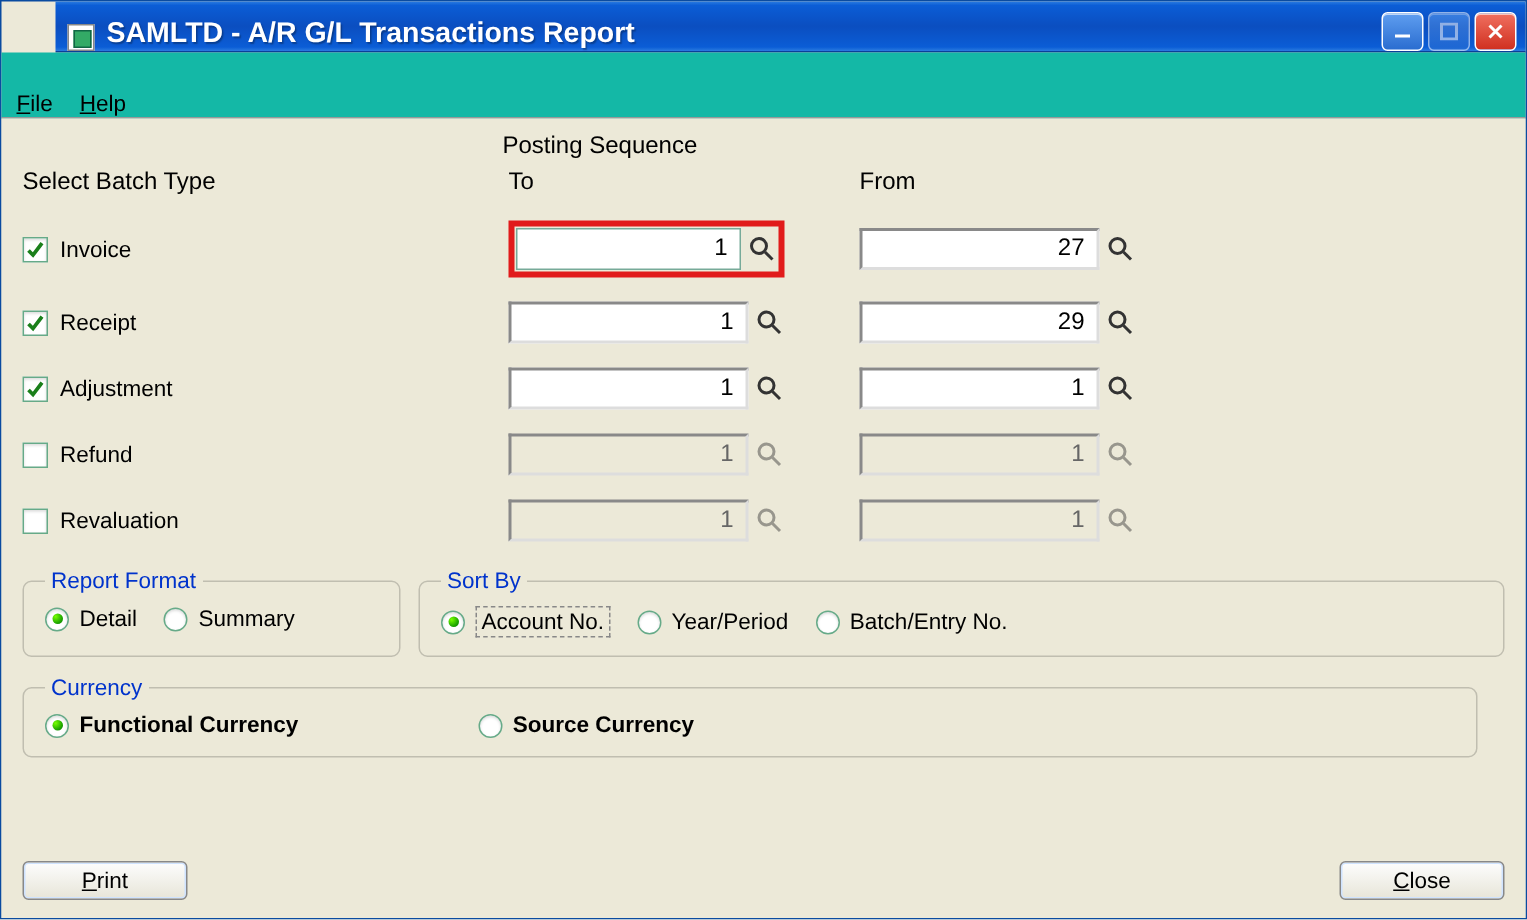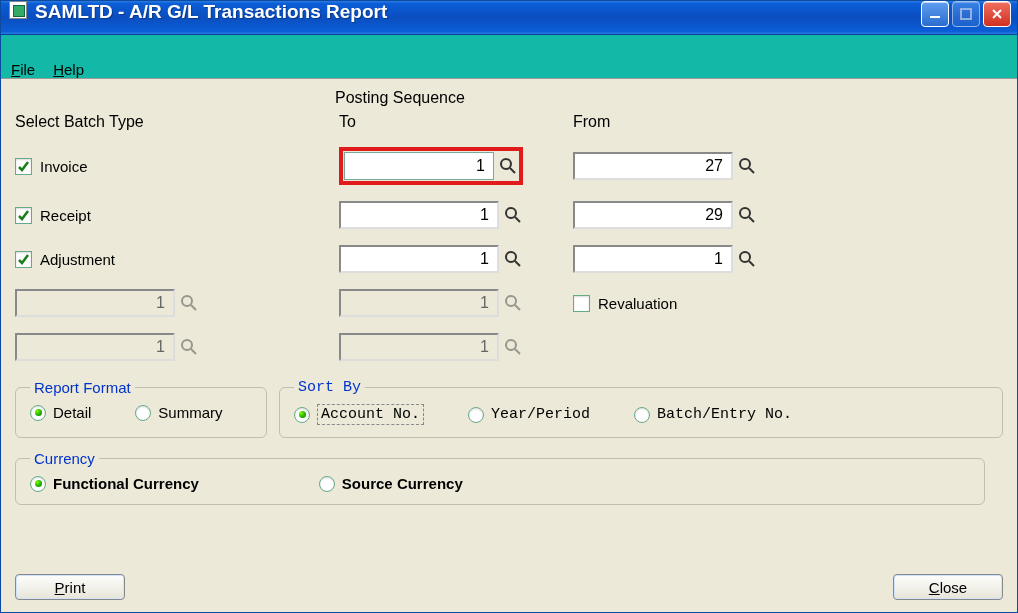--- a/index.html
+++ b/index.html
@@ -18,24 +18,25 @@
     border: 1px solid #0a4ba0;
     position: relative;
     background: #ece9d8;
     display: flex;
     flex-direction: column;
   }
   .titlebar {
     height: 34px;
     background: linear-gradient(to bottom, #2a7be0 0%, #0b5dd6 8%, #0b4ec0 50%, #0b5dd6 92%, #2a7be0 100%);
     display: flex;
-    align-items: flex-start;
+    align-items: flex-end;
     color: #fff;
     padding-left: 8px;
     border-bottom: 1px solid #0a3f98;
+    margin-left: 36px;
   }
   .titlebar .app-icon {
     width: 18px; height: 18px;
     background: #fff;
     border: 1px solid #888;
     margin-right: 8px;
     display: inline-block;
     position: relative;
   }
   .titlebar .app-icon::after{
@@ -131,21 +132,21 @@
     border: 1px solid #c0beb0;
     border-radius: 6px;
     padding: 8px 14px 12px 14px;
     margin: 0;
   }
   fieldset.group > legend {
     color: #0033cc;
     font-size: 15px;
     padding: 0 4px;
   }
-  .radiorow { display:flex; align-items:center; gap:44px; }
+  .radiorow { display:flex; align-items:center; gap:18px; }
   .radio {
     display:inline-flex; align-items:center; gap:7px; cursor:default;
   }
   .radio .dot {
     width:16px; height:16px; border-radius:50%;
     border:1px solid #6a8; background:#fff;
     display:inline-flex; align-items:center; justify-content:center;
     box-shadow: inset 0 1px 2px rgba(0,0,0,.15);
   }
   .radio.sel .dot::after {
@@ -171,21 +172,21 @@
     box-shadow: 0 0 0 1px #cfe3ff inset;
     cursor:default;
   }
   .btn .ul { text-decoration: underline; }
 
   .groups-row {
     margin-top: 18px;
     display:flex; gap:12px;
   }
   .groups-row fieldset:first-child { width: 252px; }
-  .groups-row fieldset:last-child { flex:1;font-family:Liberation Mono, monospace; }
+  .groups-row fieldset:last-child { flex:1; }
   .currency-row { margin-top: 12px; }
 </style>
 </head>
 <body>
 
 <div class="window">
 
   <div class="titlebar">
     <span class="app-icon"></span>
     <span class="title">SAMLTD - A/R G/L Transactions Report</span>
@@ -298,20 +299,26 @@
       <div class="num-cell">
         <input class="num-input" value="1" style="">
         <span class="lookup-icon">
           <svg width="18" height="18">
               <circle cx="7" cy="7" r="5" stroke="#333" stroke-width="2" fill="none"></circle>
               <line x1="11" y1="11" x2="16" y2="16" stroke="#333" stroke-width="2"></line>
             </svg>
         </span>
       </div>
 
+      <div class="chk-row">
+        <span class="chk">
+          
+        </span>
+        <span>Refund</span>
+      </div>
       <div class="num-cell">
         <input class="num-input disabled" disabled="" value="1" style="">
         <span class="lookup-icon disabled">
           <svg width="18" height="18">
               <circle cx="7" cy="7" r="5" stroke="#333" stroke-width="2" fill="none"></circle>
               <line x1="11" y1="11" x2="16" y2="16" stroke="#333" stroke-width="2"></line>
             </svg>
         </span>
       </div>
       <div class="num-cell">

